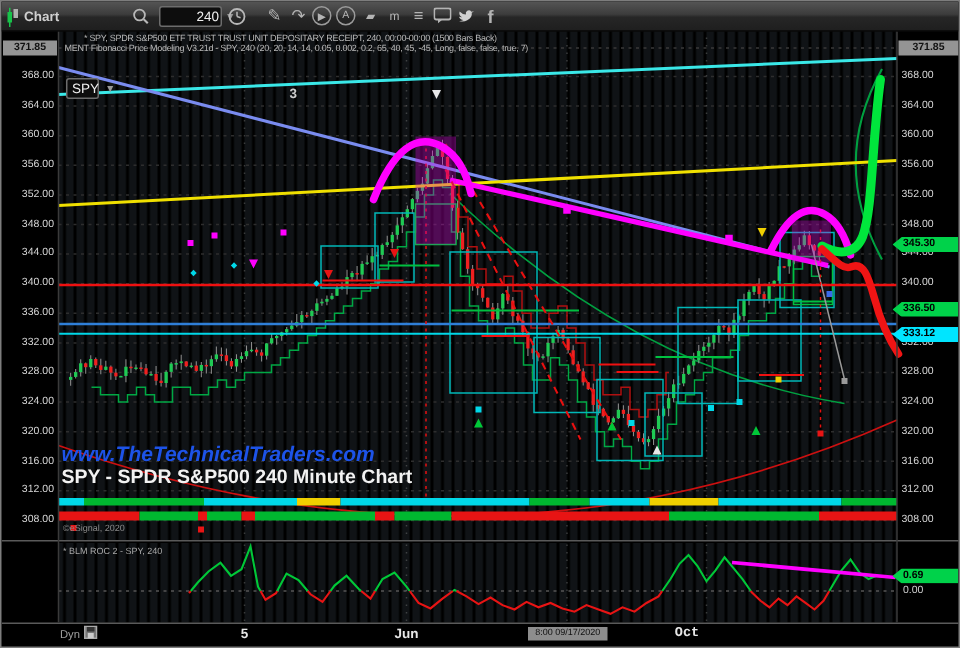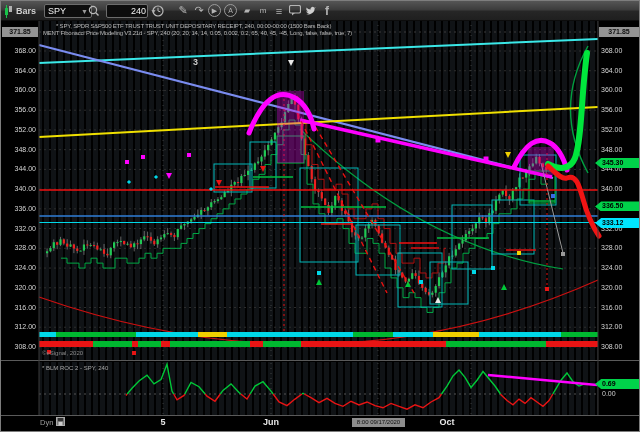--- a/index.html
+++ b/index.html
@@ -58,22 +58,22 @@
 <div class="window">
 
   <div class="toolbar">
     <span class="tb-item logo">
       <svg width="9" height="13">
           <rect x="1" y="3" width="3" height="7" fill="#18c24a"></rect>
           <line x1="2.5" y1="0" x2="2.5" y2="13" stroke="#18c24a" stroke-width="1"></line>
           <rect x="5" y="1" width="3" height="6" fill="#b0b0b0"></rect>
         </svg>
     </span>
-    <span class="tb-item tab-label">Bars</span>
-    <div class="combo" style="left:43px;width:48px;">
+    <span class="tb-item tab-label">Chart</span>
+    <div class="combo" style="left:43px;width:22px;margin-top:48px;">
       <span>SPY</span>
       <span class="arr">▼</span>
     </div>
     <span class="icon-btn" style="left:85px;">
       <svg width="12" height="12">
           <circle cx="5" cy="5" r="3.6" fill="none" stroke="#b8b8b8" stroke-width="1.2"></circle>
           <line x1="7.8" y1="7.8" x2="10.5" y2="10.5" stroke="#b8b8b8" stroke-width="1.4"></line>
         </svg>
     </span>
     <div class="combo" style="left:105px;width:42px;padding-left:24px;">
@@ -549,20 +549,22 @@
   <div class="plot-hit"></div>
 
   <div class="titles">
     <div class="t1">* SPY, SPDR S&amp;P500 ETF TRUST TRUST UNIT DEPOSITARY RECEIPT, 240, 00:00-00:00 (1500 Bars Back)</div>
     <div class="t2">MENT Fibonacci Price Modeling V3.21d - SPY, 240 (20, 20, 14, 14, 0.05, 0.002, 0.2, 65, 40, 45, -45, Long, false, false, true, 7)</div>
   </div>
 
   <div class="gtag" style="left:1px;top:26px;width:36px;">371.85</div>
   <div class="gtag" style="left:598px;top:26px;width:40px;">371.85</div>
 
+  <div class="watermark">www.TheTechnicalTraders.com</div>
+  <div class="heading">SPY - SPDR S&amp;P500 240 Minute Chart</div>
   <div class="esignal">©eSignal, 2020</div>
 
   <div class="panel-label">* BLM ROC 2 - SPY, 240</div>
   <div class="zero-label">0.00</div>
 
   <div class="date-tag">8:00 09/17/2020</div>
 
   <div class="statusbar">
     <span>Dyn</span>
     <span>
@@ -605,14 +607,14 @@
     <div class="ax l" style="top: 322.248px;">312.00</div>
     <div class="ax r" style="top: 322.248px;">312.00</div>
     <div class="ax l" style="top: 341.98px;">308.00</div>
     <div class="ax r" style="top: 341.98px;">308.00</div>
     <div class="ptag green" style="top: 156.979px;">345.30</div>
     <div class="ptag green" style="top: 200.389px;">336.50</div>
     <div class="ptag cyan" style="top: 217.063px;">333.12</div>
     <div class="ptag green" style="top: 377.995px;">0.69</div>
     <div class="xlab" style="left: 162px;">5</div>
     <div class="xlab" style="left: 270px;">Jun</div>
-    <div class="xlab" style="left: 446px;">Oct</div>
+    <div class="xlab" style="left: 457px; font-family: Liberation Mono, monospace;">Oct</div>
   </div>
 
 </body></html>

